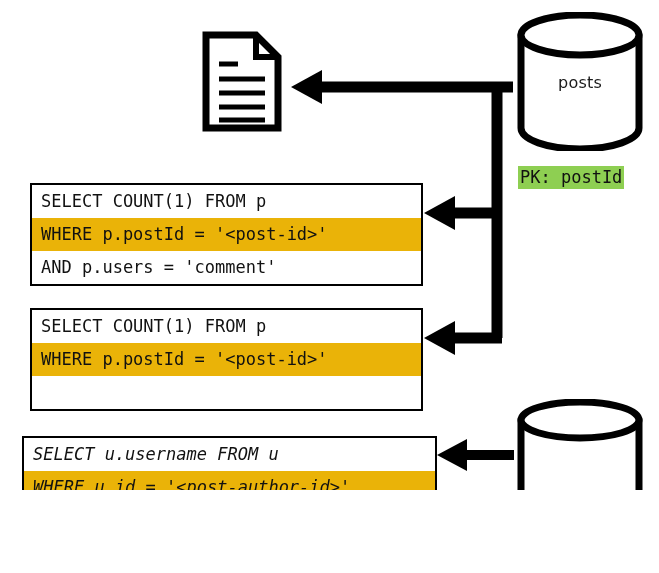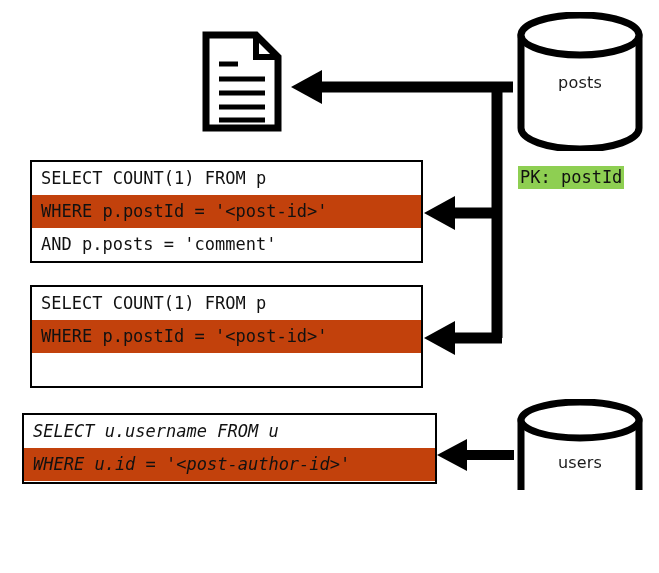--- a/index.html
+++ b/index.html
@@ -55,34 +55,35 @@
     white-space: pre;
   }
 
   
   .sql-box {
     position: absolute;
     border: 2px solid #000000;
     background: #ffffff;
     box-sizing: border-box;
     overflow: hidden;
+    margin-top: 23px;
   }
   .sql-row {
     height: 33px;
     line-height: 33px;
     padding-left: 9px;
     font-family: "DejaVu Sans Mono", monospace;
     font-size: 17px;
     color: #111111;
     white-space: pre;
     background: #ffffff;
     box-sizing: border-box;
   }
   .sql-row.hl {
-    background: #c2410c;
+    background: #eab308;
   }
 
   
   .arrows {
     position: absolute;
     left: 0;
     top: 0;
     width: 659px;
     height: 573px;
     pointer-events: none;
@@ -113,21 +114,20 @@
     </svg>
     <div class="cyl-label" style="top:61px;">posts</div>
   </div>
   <div class="pk-badge" style="left:518px; top:166px;">PK: postId</div>
 
   <div class="cylinder" style="left:516px; top:399px; width:128px; height:124px;">
     <svg viewBox="0 0 128 124" xmlns="http://www.w3.org/2000/svg">
       <path d="M5 21 V102 A59 19 0 0 0 123 102 V21" fill="#ffffff" stroke="#000000" stroke-width="7" stroke-linecap="round"></path>
       <ellipse cx="64" cy="21" rx="59" ry="18" fill="#ffffff" stroke="#000000" stroke-width="7"></ellipse>
     </svg>
-    <div class="cyl-label" style="top:54px;">users</div>
   </div>
   <div class="pk-badge" style="left:540px; top:523px;margin-left:44px;">PK: id</div>
 
   <div class="arrows">
     <svg viewBox="0 0 659 573" xmlns="http://www.w3.org/2000/svg">
 
       <g>
         <path d="M497 87 V338" stroke="#000000" stroke-width="11" fill="none"></path>
         <path d="M513 87 H497" stroke="#000000" stroke-width="11" fill="none"></path>
       </g>
@@ -150,21 +150,21 @@
       <g>
         <path d="M514 455 H453" stroke="#000000" stroke-width="10" fill="none"></path>
         <polygon points="437,455 467,439 467,471" fill="#000000"></polygon>
       </g>
     </svg>
   </div>
 
   <div class="sql-box" style="left:30px; top:160px; width:393px; height:103px;">
     <div class="sql-row">SELECT COUNT(1) FROM p</div>
     <div class="sql-row hl">WHERE p.postId = '&lt;post-id&gt;'</div>
-    <div class="sql-row">AND p.posts = 'comment'</div>
+    <div class="sql-row">AND p.users = 'comment'</div>
   </div>
 
   <div class="sql-box" style="left:30px; top:285px; width:393px; height:103px;">
     <div class="sql-row">SELECT COUNT(1) FROM p</div>
     <div class="sql-row hl">WHERE p.postId = '&lt;post-id&gt;'</div>
   </div>
 
   <div class="sql-box" style="left:22px; top:413px; width:415px; height:71px;font-style:italic;">
     <div class="sql-row">SELECT u.username FROM u</div>
     <div class="sql-row hl">WHERE u.id = '&lt;post-author-id&gt;'</div>

